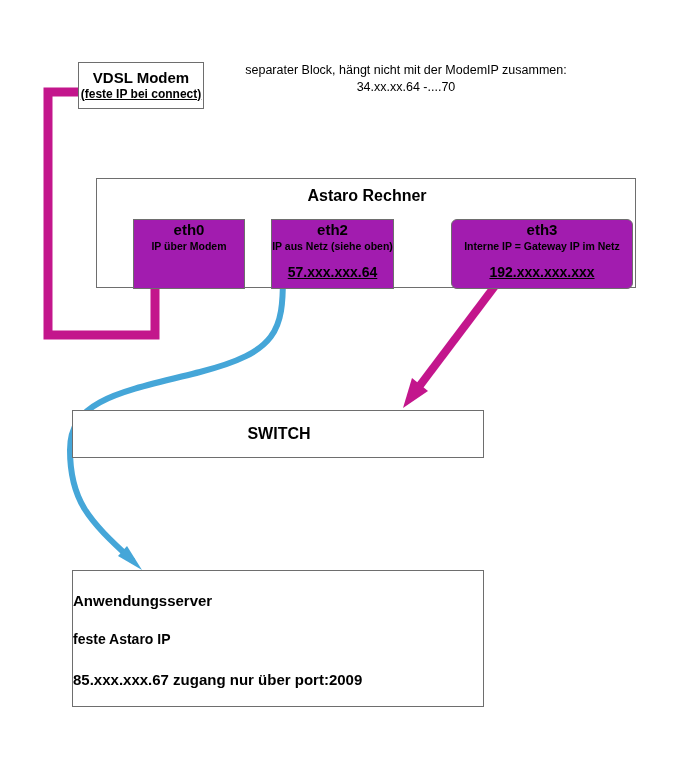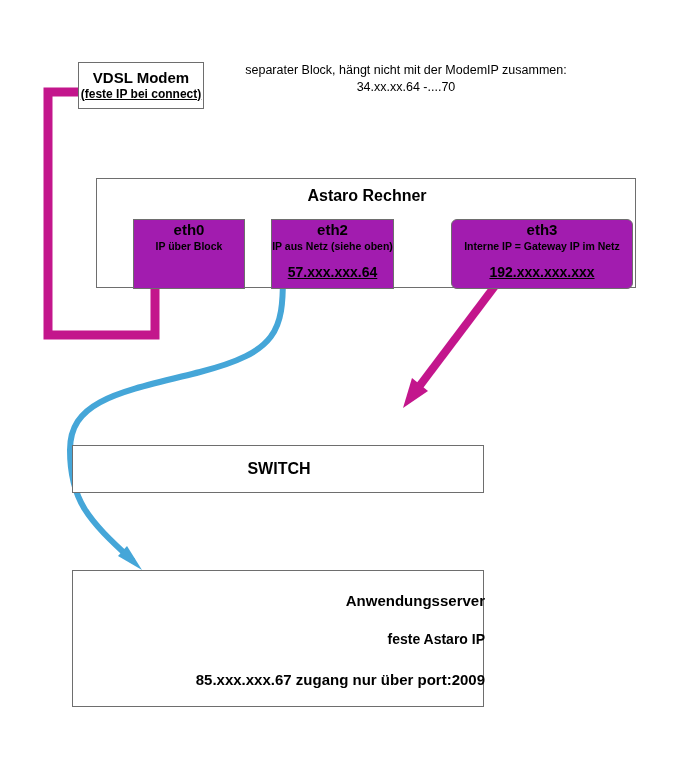--- a/index.html
+++ b/index.html
@@ -113,21 +113,20 @@
     margin-top: 11px;
     text-decoration: underline;
   }
 
   
   #switch-box {
     left: 72px;
     top: 410px;
     width: 412px;
     height: 48px;
-    margin-top: 35px;
   }
   #switch-label {
     position: absolute;
     left: 0;
     top: 14px;
     width: 412px;
     text-align: center;
     font-size: 16px;
     font-weight: bold;
   }
@@ -136,21 +135,21 @@
   #server-box {
     left: 72px;
     top: 570px;
     width: 412px;
     height: 137px;
   }
   .server-line {
     position: absolute;
     left: 0;
     width: 412px;
-    text-align: right;
+    text-align: left;
     font-weight: bold;
   }
   #server-line-1 { top: 21px;  font-size: 15px; }
   #server-line-2 { top: 60px;  font-size: 14px; }
   #server-line-3 { top: 100px; font-size: 15px; }
 </style>
 </head>
 <body>
 
 <div id="canvas">
@@ -184,21 +183,21 @@
   <div id="provider-note">
     <div>separater Block, hängt nicht mit der ModemIP zusammen:</div>
     <div>34.xx.xx.64 -....70</div>
   </div>
 
   <div class="box" id="astaro-box">
     <div id="astaro-title">Astaro Rechner</div>
 
     <div class="iface" id="iface-eth0">
       <div class="iface-name">eth0</div>
-      <div class="iface-desc">IP über Block</div>
+      <div class="iface-desc">IP über Modem</div>
     </div>
 
     <div class="iface" id="iface-eth2">
       <div class="iface-name">eth2</div>
       <div class="iface-desc">IP aus Netz (siehe oben)</div>
       <div class="iface-ip">57.xxx.xxx.64</div>
     </div>
 
     <div class="iface" id="iface-eth3">
       <div class="iface-name">eth3</div>

